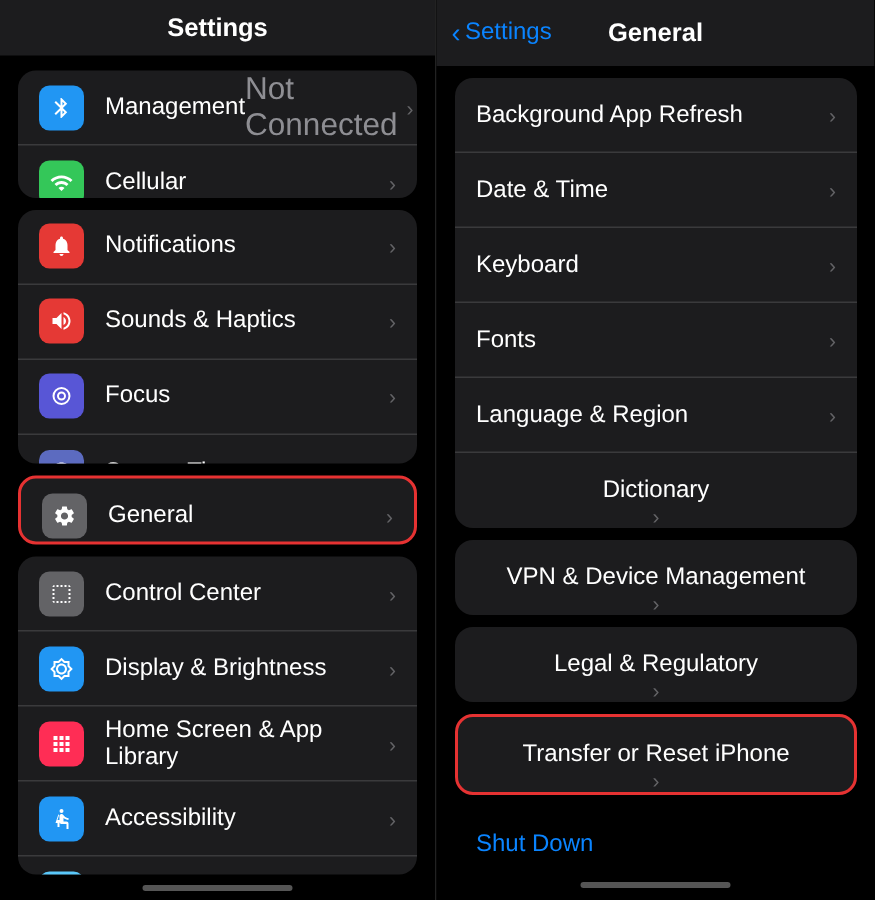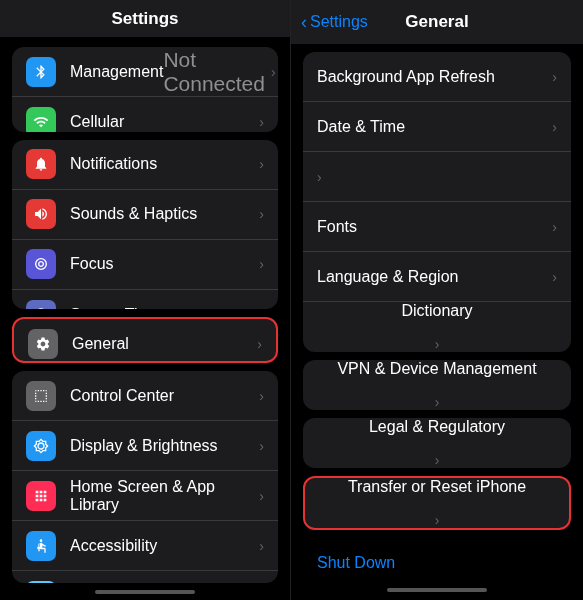--- a/index.html
+++ b/index.html
@@ -145,21 +145,21 @@
     }
 
     .right-group.highlighted {
       border: 2px solid #e63232;
     }
 
     .right-row {
       display: flex;
       align-items: center;
       height: 50px;
-      padding: 0 14px;
+      padding: 16px 14px;
       border-bottom: 0.5px solid #3a3a3c;
       cursor: pointer;
     }
 
     .right-row:last-child {
       border-bottom: none;
       flex-direction: column;
     }
 
     .right-row-label {
@@ -359,20 +359,21 @@
     <div class="right-group">
       <div class="right-row">
         <span class="right-row-label">Background App Refresh</span>
         <span class="right-chevron">›</span>
       </div>
       <div class="right-row">
         <span class="right-row-label">Date &amp; Time</span>
         <span class="right-chevron">›</span>
       </div>
       <div class="right-row">
+        <span class="right-row-label">Keyboard</span>
         <span class="right-chevron">›</span>
       </div>
       <div class="right-row">
         <span class="right-row-label">Fonts</span>
         <span class="right-chevron">›</span>
       </div>
       <div class="right-row">
         <span class="right-row-label">Language &amp; Region</span>
         <span class="right-chevron">›</span>
       </div>

